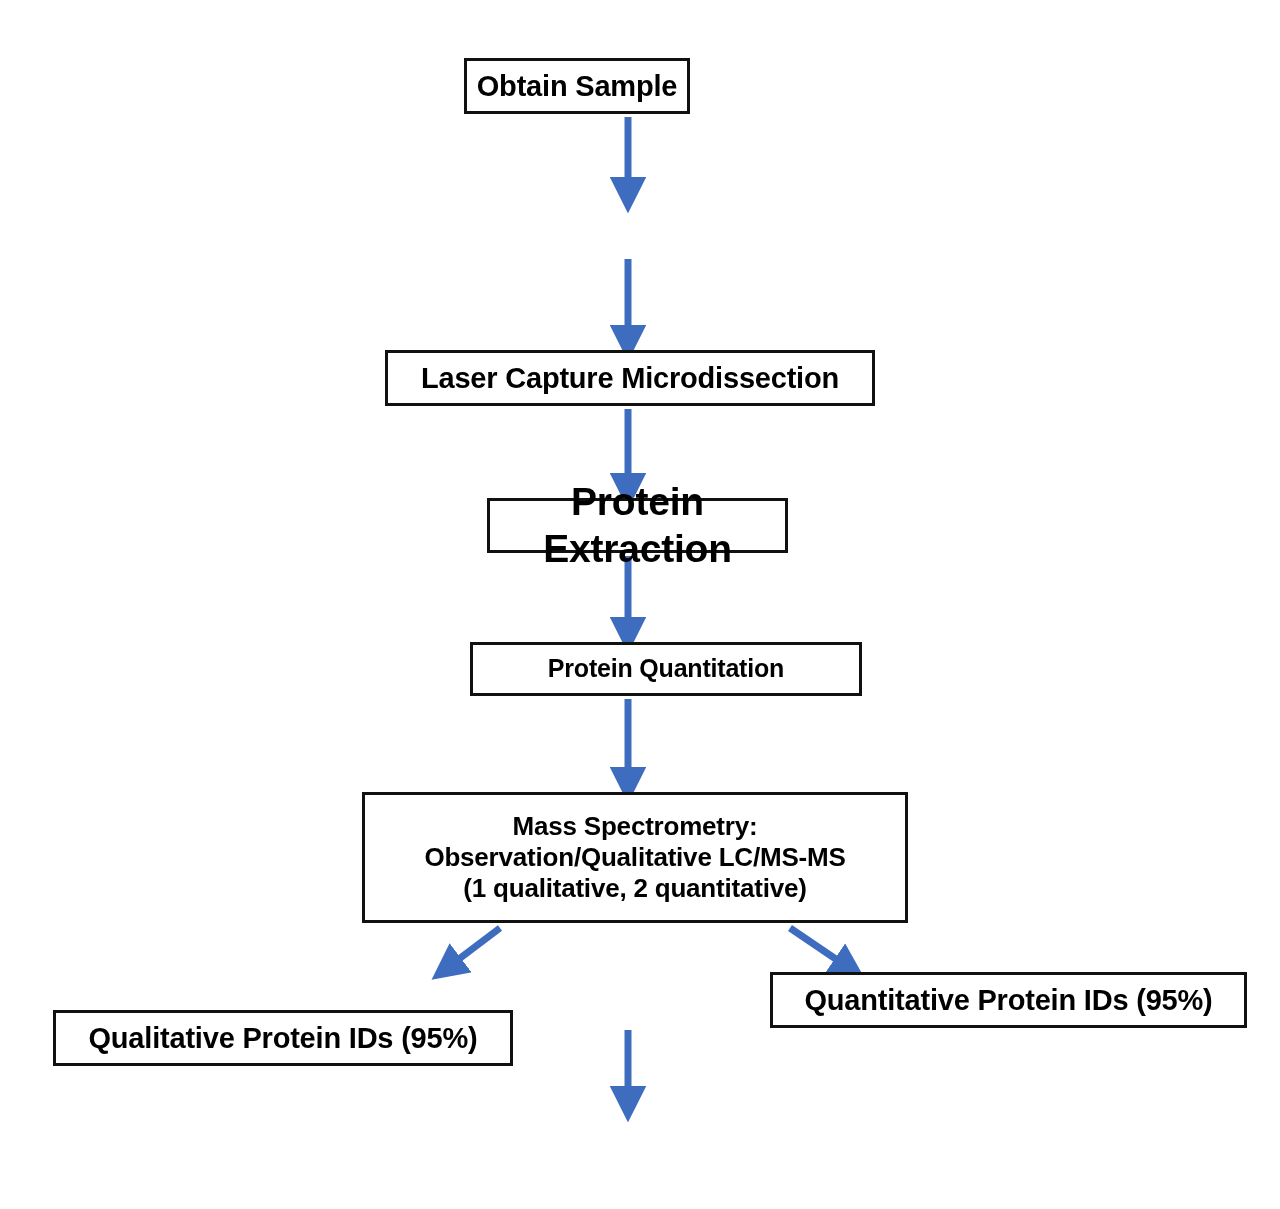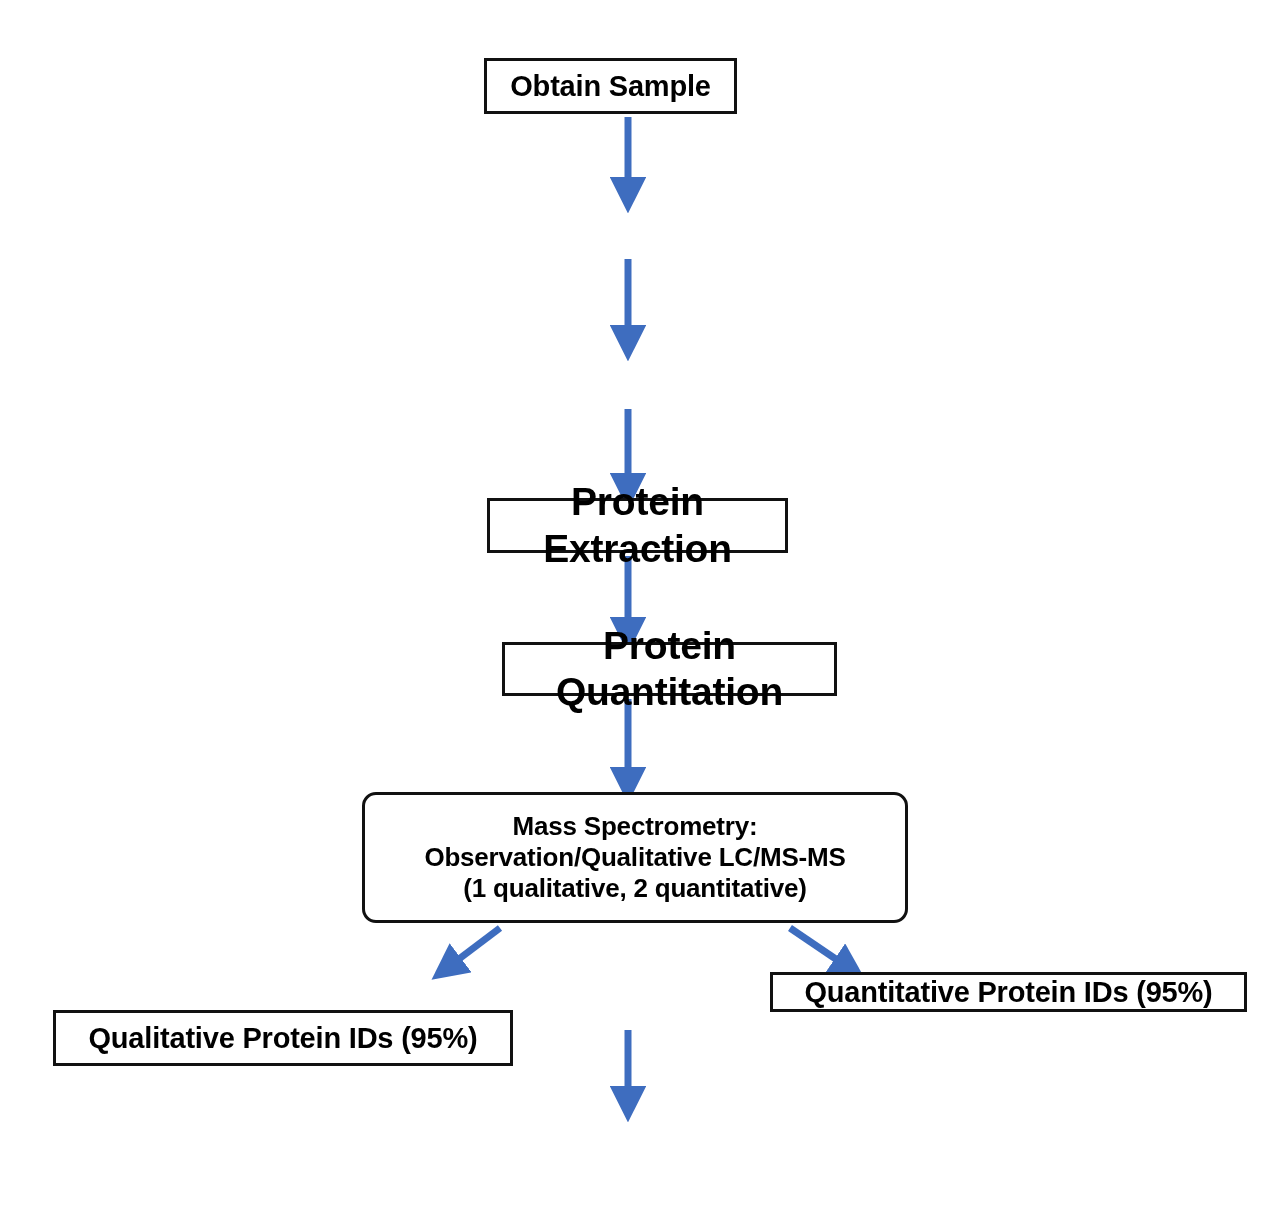--- a/index.html
+++ b/index.html
@@ -44,28 +44,28 @@
   svg.arrows {
     position: absolute;
     left: 0;
     top: 0;
     width: 1280px;
     height: 1209px;
     pointer-events: none;
   }
 
   
-  #n-obtain      { left: 484px;  top: 58px;   width: 253px; height: 56px;  font-size: 29px; }
+  #n-obtain      { left: 464px;  top: 58px;   width: 226px; height: 56px;  font-size: 29px; }
   #n-cryostat    { left: 462px;  top: 202px;  width: 329px; height: 54px;  font-size: 29px; }
   #n-lcm         { left: 385px;  top: 350px;  width: 490px; height: 56px;  font-size: 29px; }
   #n-extraction  { left: 487px;  top: 498px;  width: 301px; height: 55px;  font-size: 39px; }
-  #n-quantitation{ left: 470px;  top: 642px;  width: 335px; height: 54px;  font-size: 39px; margin-left: 32px; }
-  #n-ms          { left: 362px;  top: 792px;  width: 546px; height: 131px; font-size: 26px; border-radius: 14px; }
+  #n-quantitation{ left: 470px;  top: 642px;  width: 392px; height: 54px;  font-size: 25px; }
+  #n-ms          { left: 362px;  top: 792px;  width: 546px; height: 131px; font-size: 26px; }
   #n-qualitative { left: 53px;   top: 972px;  width: 460px; height: 56px;  font-size: 29px; margin-top: 38px; }
-  #n-quantitative{ left: 770px;  top: 972px;  width: 477px; height: 40px;  font-size: 29px; }
+  #n-quantitative{ left: 770px;  top: 972px;  width: 477px; height: 56px;  font-size: 29px; }
   #n-final       { left: 95px;   top: 1110px; width: 1085px; height: 56px; font-size: 29px; }
 </style>
 </head>
 <body>
 
 <div id="canvas">
 
   <svg class="arrows" viewBox="0 0 1280 1209" xmlns="http://www.w3.org/2000/svg">
     <defs>
       <marker id="ah" viewBox="0 0 12 12" refX="5.6" refY="6" markerWidth="5.2" markerHeight="5.2" orient="auto-start-reverse">
@@ -83,20 +83,23 @@
       <line x1="790" y1="928" x2="849" y2="968"></line>
       <line x1="628" y1="1030" x2="628" y2="1103"></line>
     </g>
   </svg>
 
   <div class="node" id="n-obtain">
     <span class="label">Obtain Sample</span>
   </div>
 
 
+  <div class="node" id="n-lcm">
+    <span class="label">Laser Capture Microdissection</span>
+  </div>
 
   <div class="node" id="n-extraction">
     <span class="label">Protein Extraction</span>
   </div>
 
   <div class="node" id="n-quantitation">
     <span class="label">Protein Quantitation</span>
   </div>
 
   <div class="node" id="n-ms">

